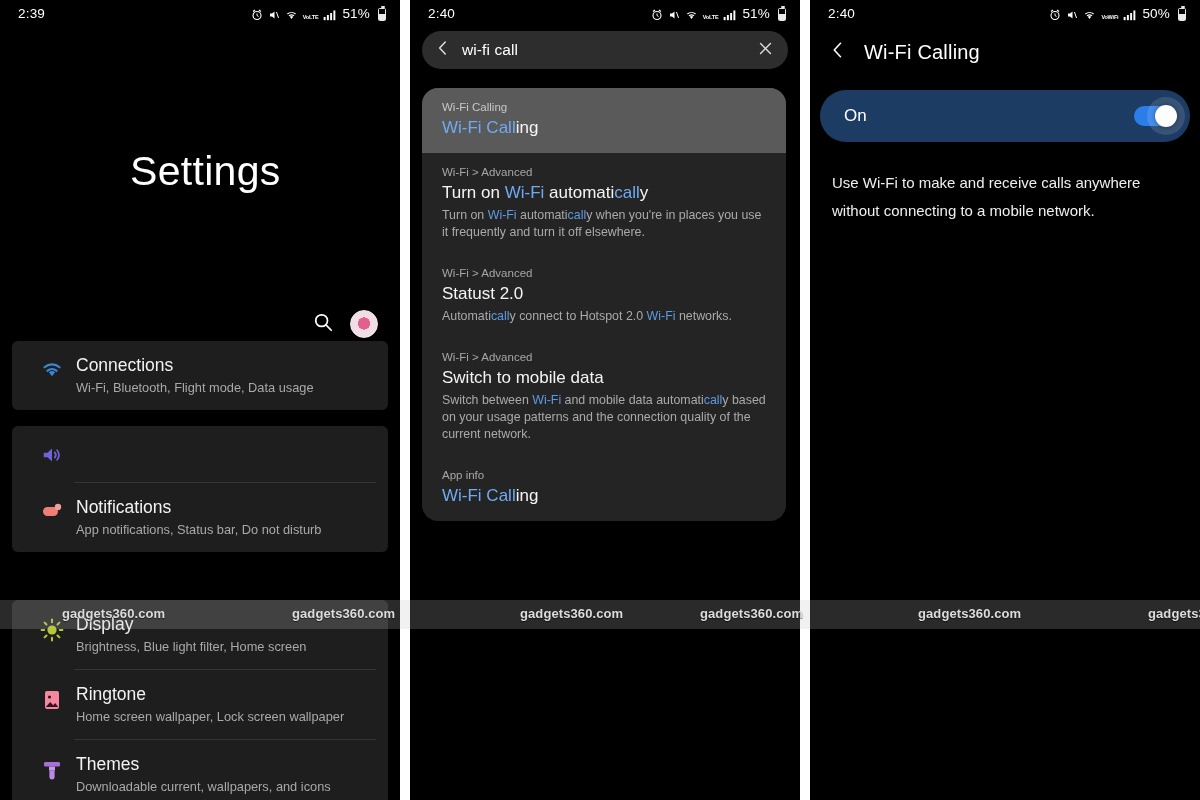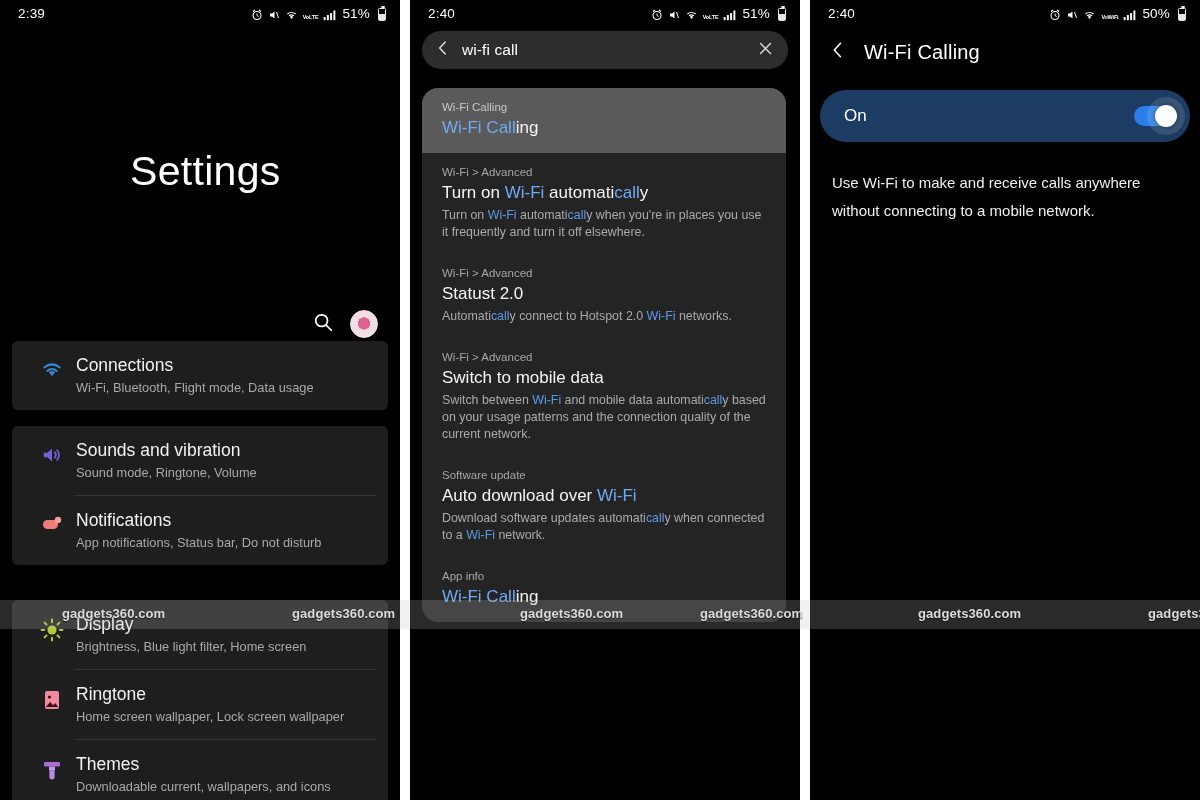--- a/index.html
+++ b/index.html
@@ -309,24 +309,20 @@
     </div>
 
     <div class="card card-b">
       <div class="srow">
         <span class="sico">
           <svg width="24" height="22" viewBox="0 0 24 24">
               <path d="M3 9.5h4L12 5v14l-5-4.5H3z" fill="#6f63d8"></path>
               <path d="M15 9.2a4.2 4.2 0 0 1 0 5.6M17.6 6.8a7.8 7.8 0 0 1 0 10.4" stroke="#6f63d8" stroke-width="1.9" fill="none" stroke-linecap="round"></path>
             </svg>
         </span>
-        <span class="stext">
-          <span class="stitle" style="display:block">Sounds and vibration</span>
-          <span class="ssub" style="display:block">Sound mode, Ringtone, Volume</span>
-        </span>
       </div>
       <div class="divider"></div>
       <div class="srow">
         <span class="sico">
           <svg width="24" height="20" viewBox="0 0 24 20">
               <rect x="3" y="6" width="15" height="9" rx="4.5" fill="#ef7f76"></rect>
               <circle cx="18" cy="6" r="3.2" fill="#f0a098"></circle>
             </svg>
         </span>
         <span class="stext">
@@ -453,25 +449,20 @@
         <div class="bc">Wi-Fi &gt; Advanced</div>
         <div class="rt"><span>Status</span><span>t</span><span> 2.0</span></div>
         <div class="rd"><span>Automati</span><span class="m">call</span><span>y connect to Hotspot 2.0 </span><span class="m">Wi-Fi</span><span> networks.</span></div>
       </div>
       <div class="res">
         <div class="bc">Wi-Fi &gt; Advanced</div>
         <div class="rt"><span>Switch to mobile data</span></div>
         <div class="rd"><span>Switch between </span><span class="m">Wi-Fi</span><span> and mobile data automati</span><span class="m">call</span><span>y based on your usage patterns and the connection quality of the current network.</span></div>
       </div>
       <div class="res">
-        <div class="bc">Software update</div>
-        <div class="rt"><span>Auto download over </span><span class="m">Wi-Fi</span></div>
-        <div class="rd"><span>Download software updates automati</span><span class="m">call</span><span>y when connected to a </span><span class="m">Wi-Fi</span><span> network.</span></div>
-      </div>
-      <div class="res">
         <div class="bc">App info</div>
         <div class="rt"><span class="m">Wi-Fi Call</span><span>ing</span></div>
       </div>
     </div>
   </div>
 
   <div class="gap"></div>
 
   <div class="panel panel-3">
 

